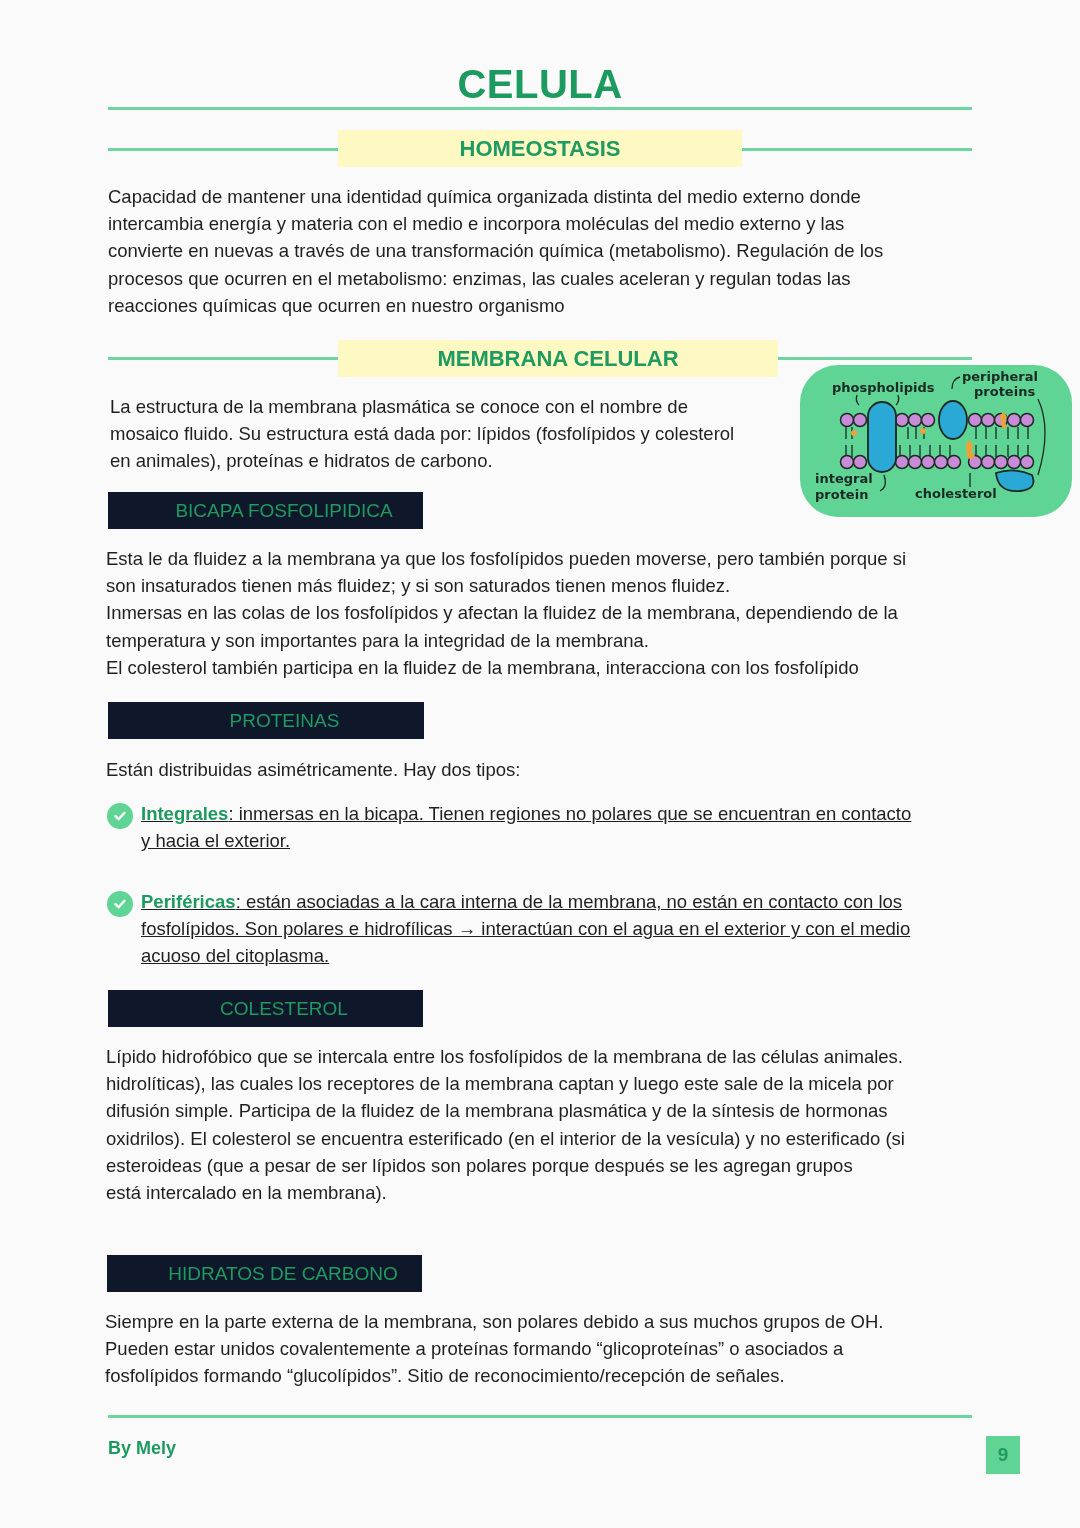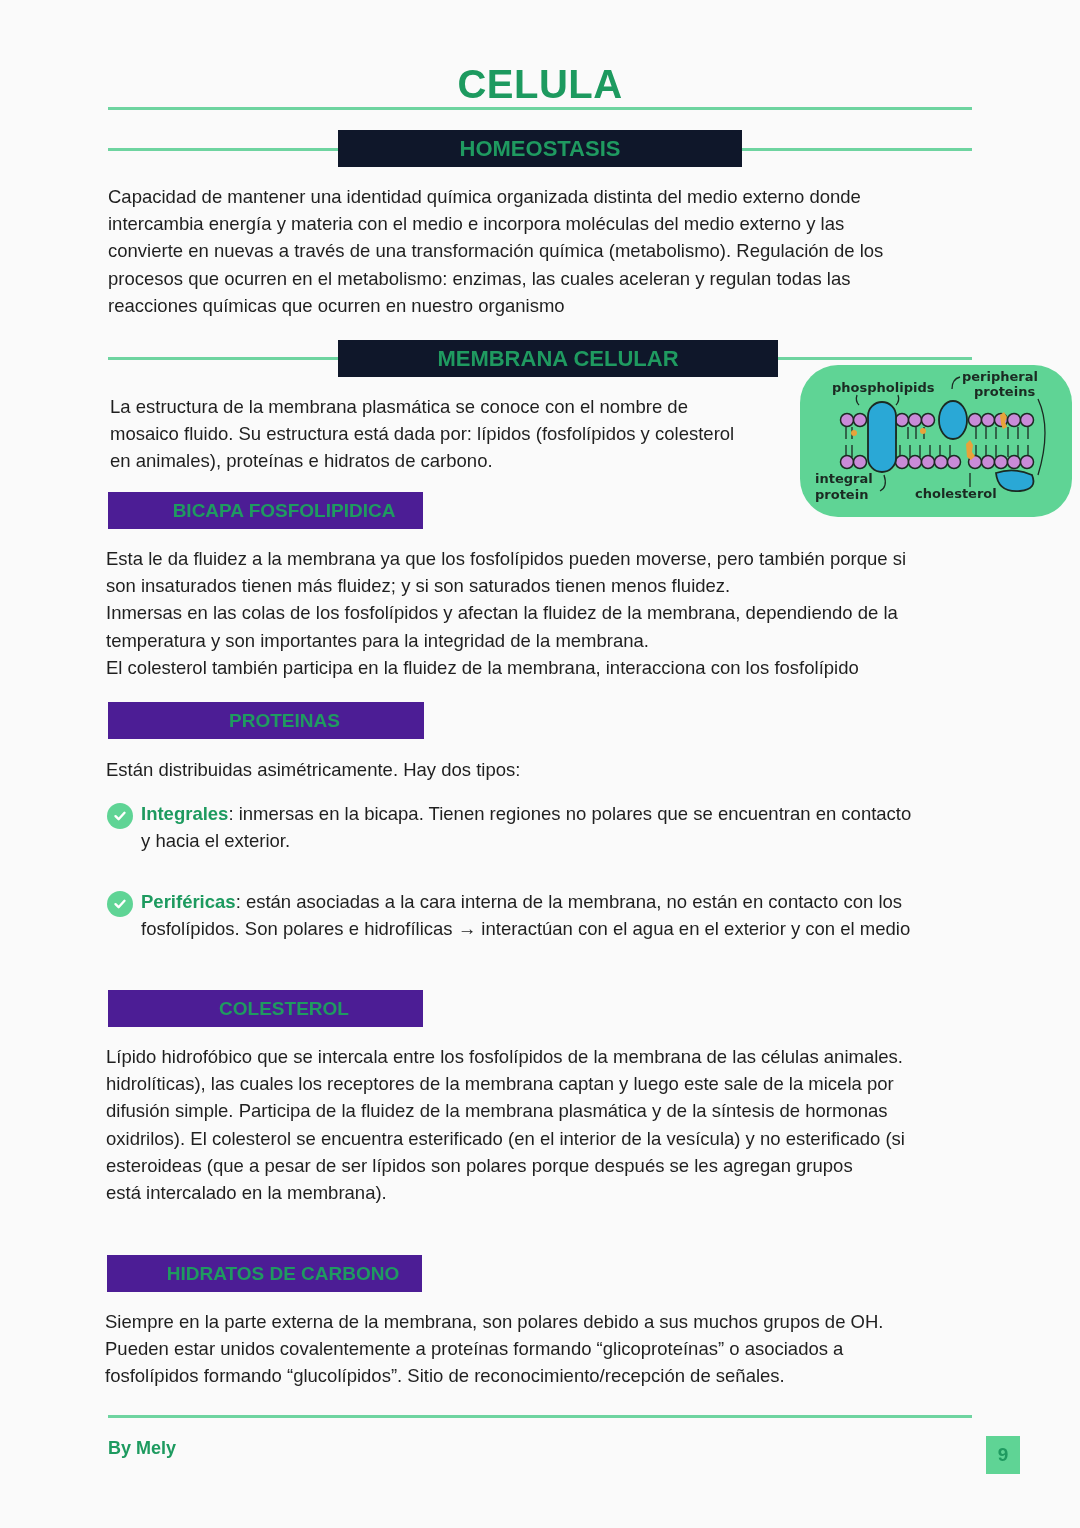--- a/index.html
+++ b/index.html
@@ -2,28 +2,28 @@
 <html><head>
 <meta charset="utf-8">
 <style>
   * { box-sizing: border-box; margin: 0; padding: 0; }
   html, body { width: 1080px; height: 1528px; background: #fafafa; }
   body { font-family: "Liberation Sans", "DejaVu Sans", sans-serif; color: #1f1f1f; position: relative; overflow: hidden; }
 
   .title { position: absolute; left: 0; width: 1080px; top: 62px; text-align: center; font-size: 40px; font-weight: 700; color: #1d9a5f; letter-spacing: 0.5px; }
   .rule { position: absolute; height: 3px; background: #6ed4a0; }
 
-  .banner { position: absolute; height: 37px; background: #0f172a; color: #1f9a60; font-weight: 700; font-size: 22px; display: flex; align-items: center; justify-content: center; }
-  .sub-banner { position: absolute; height: 37px; background: #4c1d95; color: #1f9a60; font-weight: 700; font-size: 19px; display: flex; align-items: center; justify-content: center; padding-left: 37px; }
+  .banner { position: absolute; height: 37px; background: #fef9c3; color: #1f9a60; font-weight: 700; font-size: 22px; display: flex; align-items: center; justify-content: center; }
+  .sub-banner { position: absolute; height: 37px; background: #0f172a; color: #1f9a60; font-weight: 400; font-size: 19px; display: flex; align-items: center; justify-content: center; padding-left: 37px; }
 
   .para { position: absolute; font-size: 18.5px; line-height: 27.2px; color: #1f1f1f; }
 
   .list-item { position: absolute; left: 107px; width: 880px; display: flex; }
   .check { width: 26px; height: 26px; border-radius: 50%; background: #5fd495; display: flex; align-items: center; justify-content: center; flex-shrink: 0; margin-top: 3px; margin-right: 8px; }
-  .li-text { font-size: 18.5px; line-height: 27.2px; }
+  .li-text { font-size: 18.5px; line-height: 27.2px; text-decoration: underline; }
   .li-term { color: #1d9a5f; font-weight: 700; }
 
   .diagram { position: absolute; left: 800px; top: 365px; width: 272px; height: 152px; background: #5fd495; border-radius: 38px; }
 
   .footer-brand { position: absolute; left: 108px; top: 1438px; font-size: 18px; font-weight: 700; color: #1d9a5f; }
   .page-num { position: absolute; left: 986px; top: 1436px; width: 34px; height: 38px; background: #5fd495; color: #1f9a60; font-weight: 700; font-size: 19px; display: flex; align-items: center; justify-content: center; }
 </style>
 </head>
 <body>
 
@@ -143,20 +143,21 @@
 
 <div class="list-item" style="top:888px;">
   <span class="check">
     <svg width="14" height="14" viewBox="0 0 14 14">
         <path d="M2.5 7.2 L5.6 10.2 L11.5 3.8" stroke="#fff" stroke-width="2.4" fill="none" stroke-linecap="round" stroke-linejoin="round"></path>
       </svg>
   </span>
   <div class="li-text">
     <div><span class="li-term">Periféricas</span><span>: están asociadas a la cara interna de la membrana, no están en contacto con los</span></div>
     <div>fosfolípidos. Son polares e hidrofílicas → interactúan con el agua en el exterior y con el medio</div>
+    <div>acuoso del citoplasma.</div>
   </div>
 </div>
 
 <div class="sub-banner" style="left:108px; top:990px; width:315px;">COLESTEROL</div>
 <div class="para" style="left:106px; top:1043px; width:890px;">
   <div>Lípido hidrofóbico que se intercala entre los fosfolípidos de la membrana de las células animales.</div>
   <div>hidrolíticas), las cuales los receptores de la membrana captan y luego este sale de la micela por</div>
   <div>difusión simple. Participa de la fluidez de la membrana plasmática y de la síntesis de hormonas</div>
   <div>oxidrilos). El colesterol se encuentra esterificado (en el interior de la vesícula) y no esterificado (si</div>
   <div>esteroideas (que a pesar de ser lípidos son polares porque después se les agregan grupos</div>

